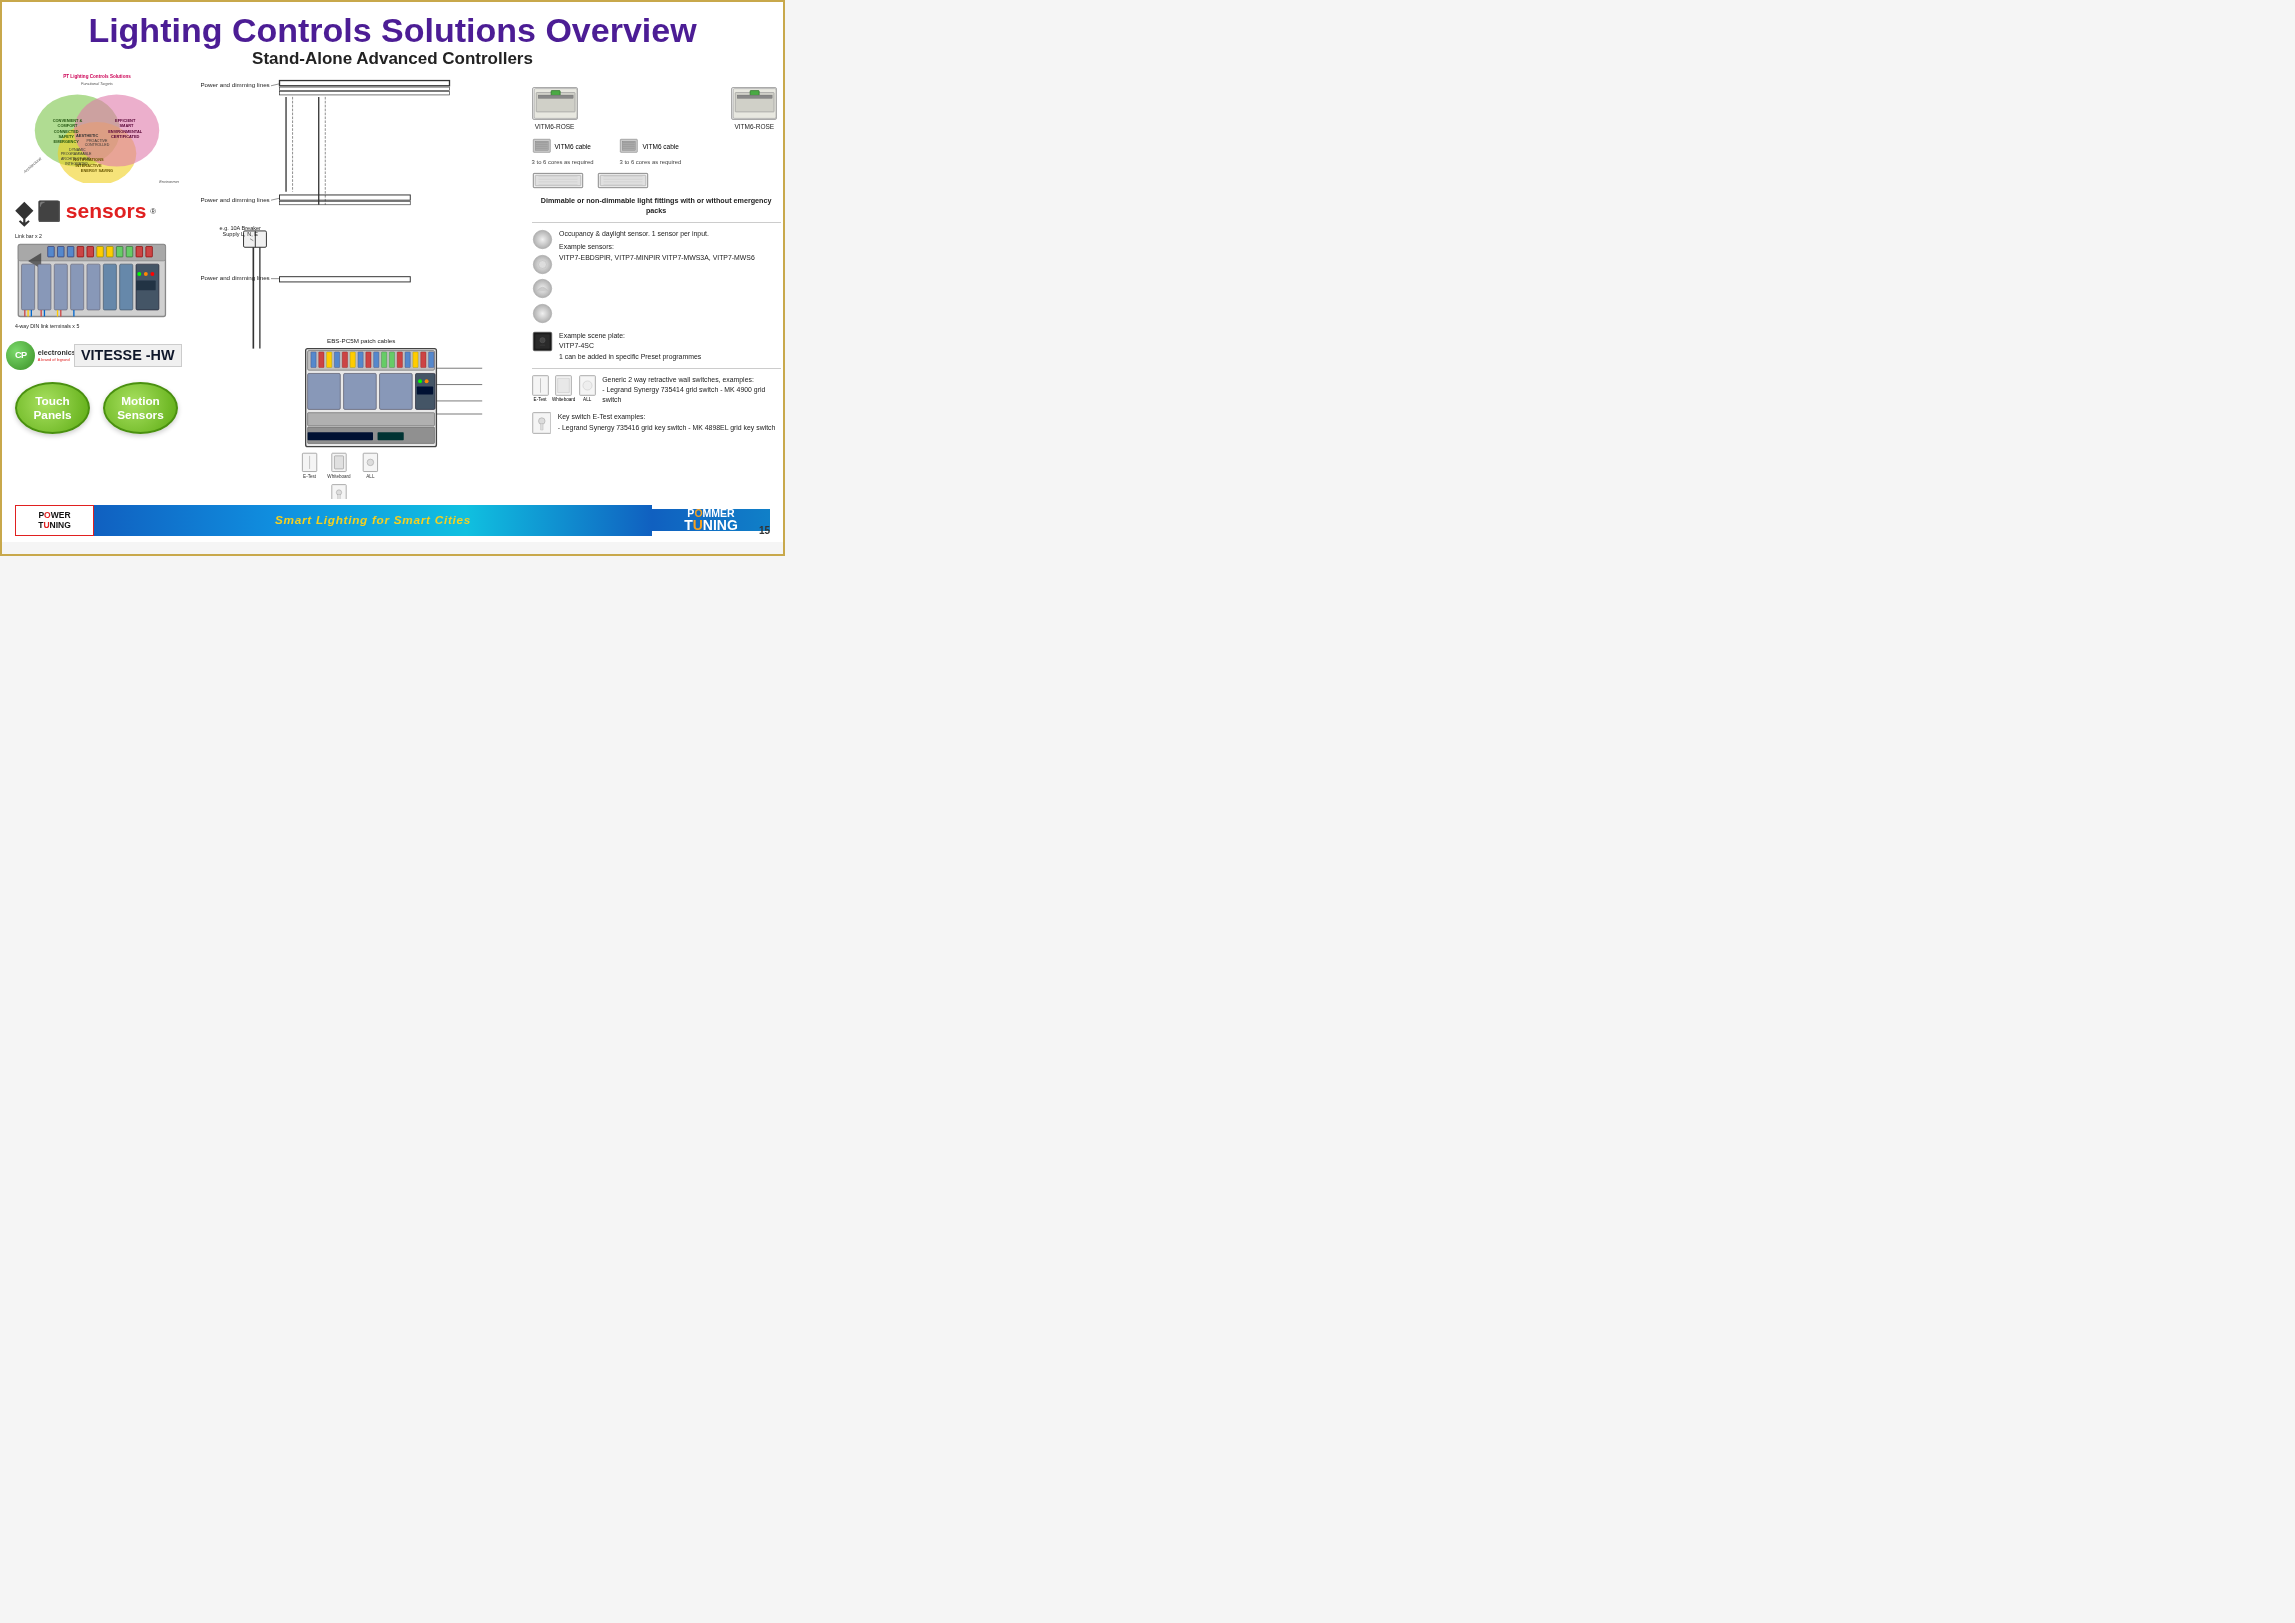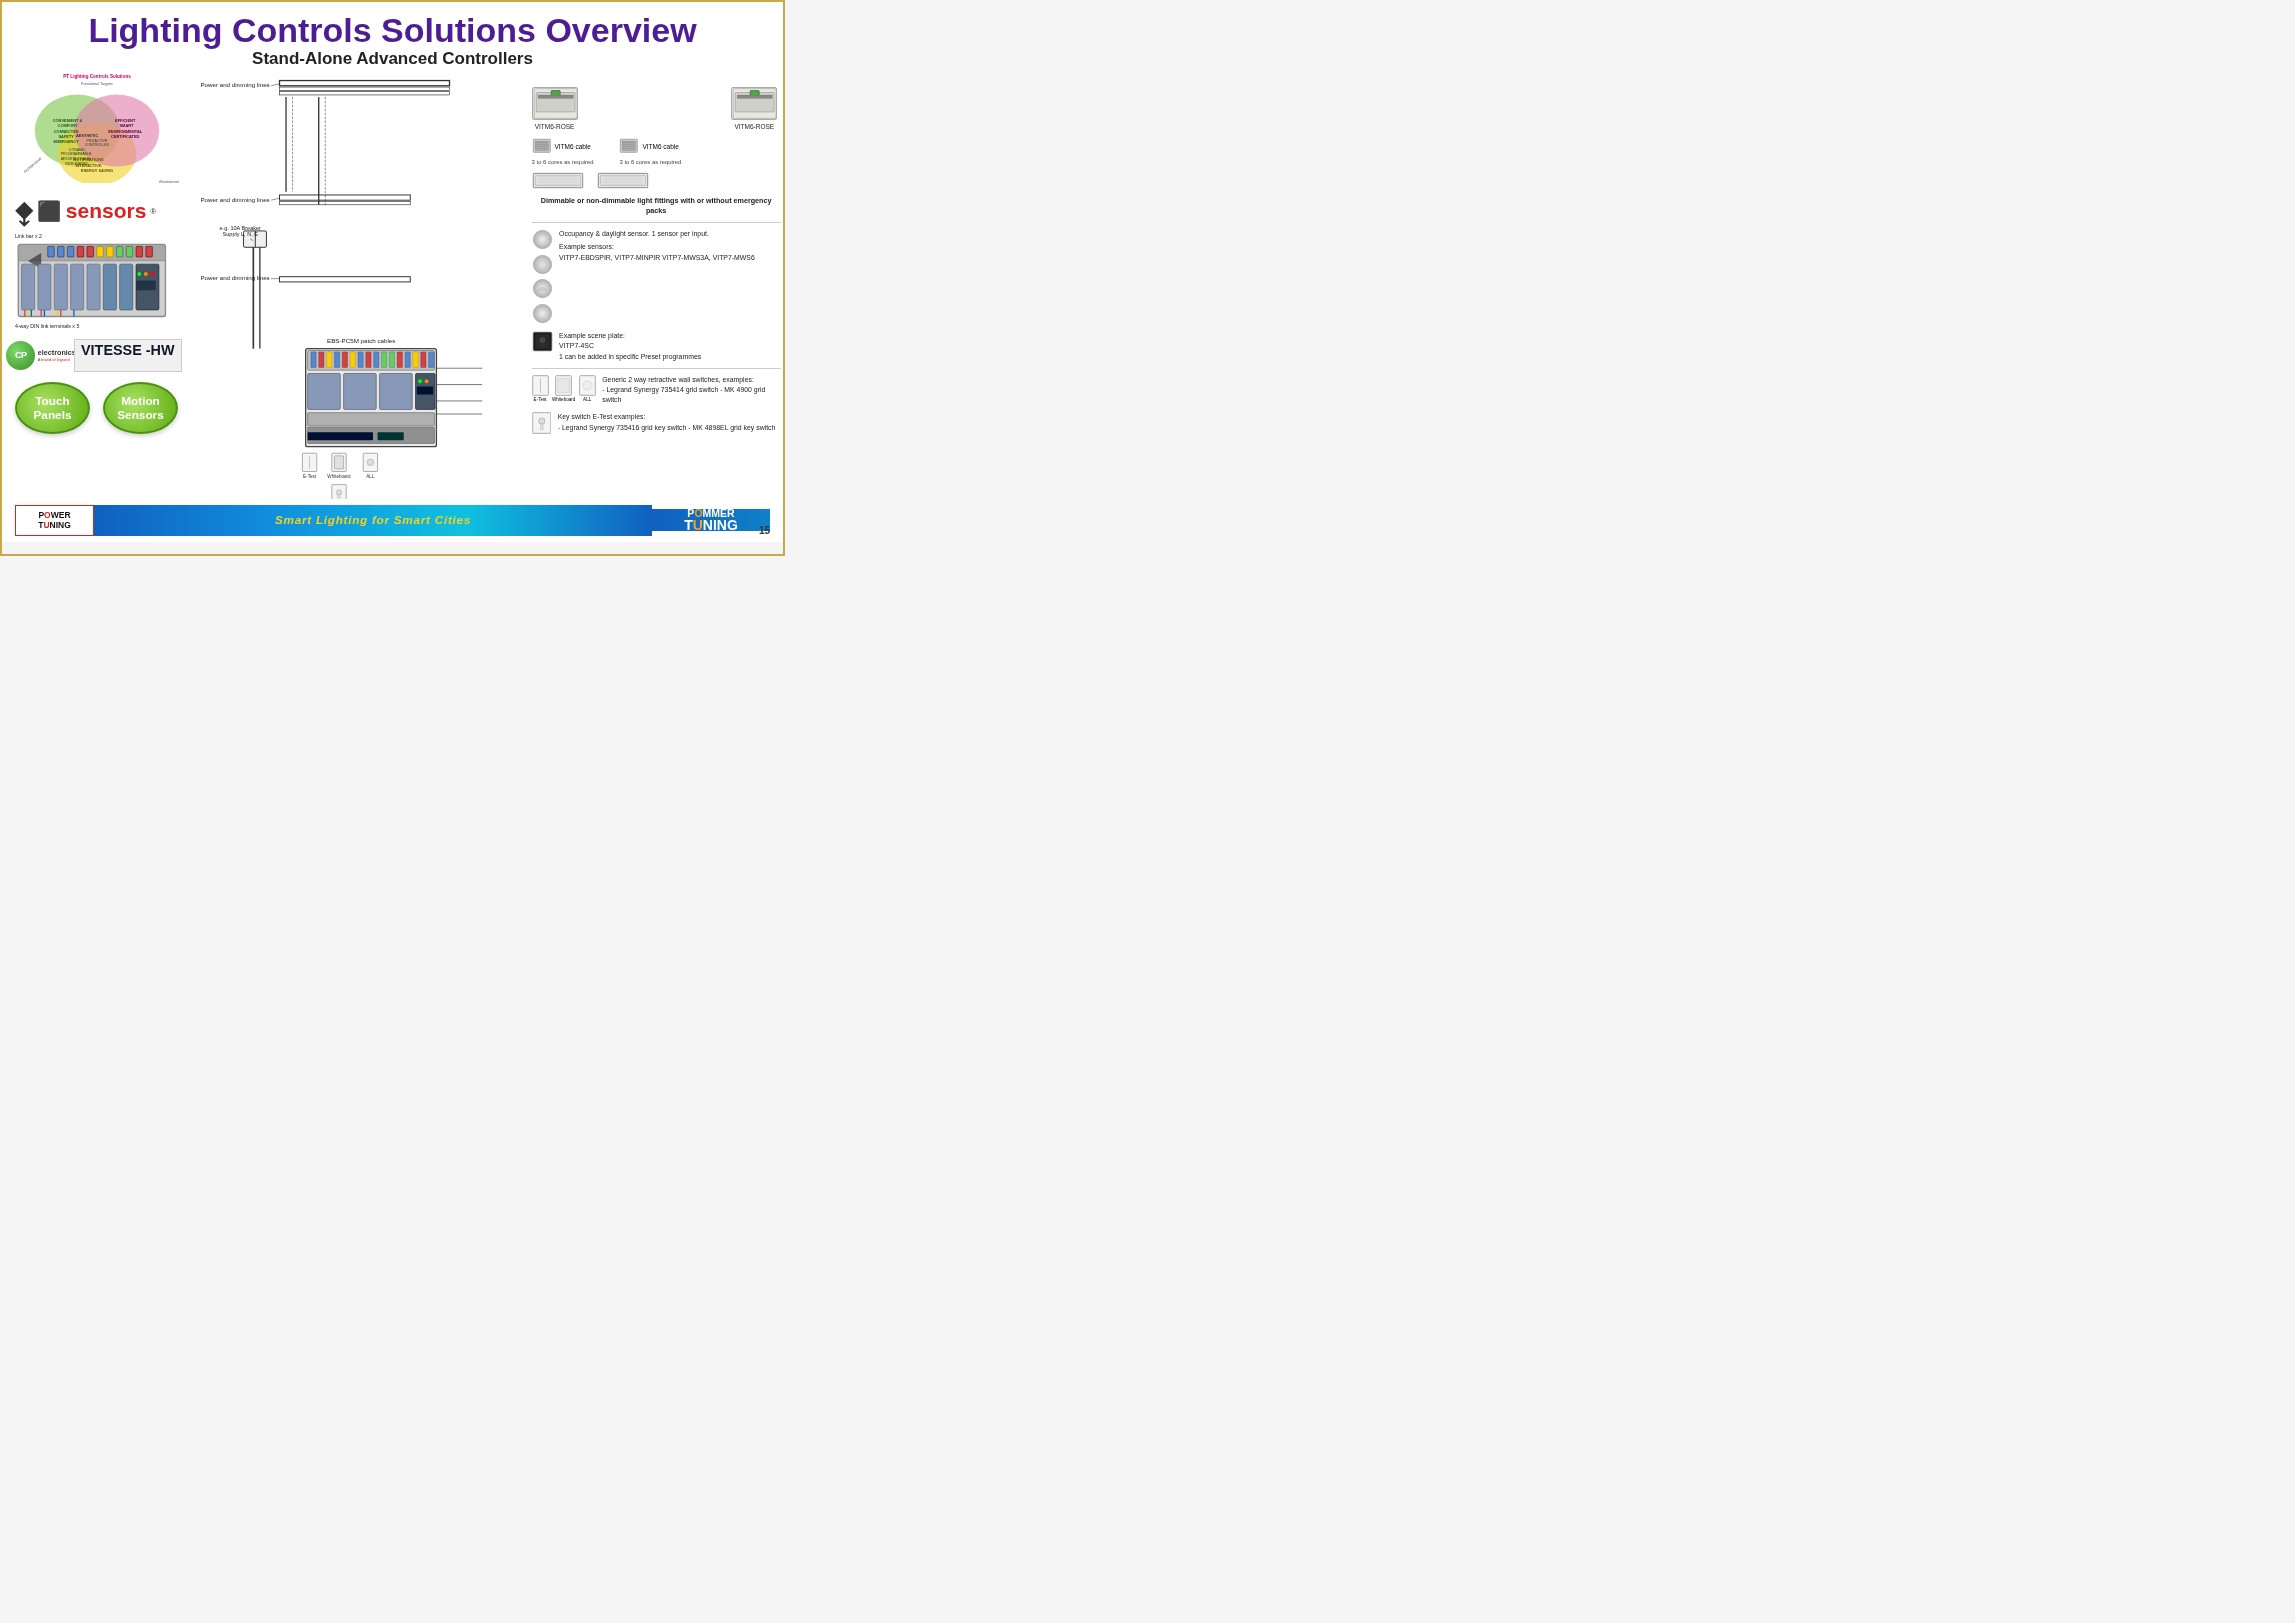--- a/index.html
+++ b/index.html
@@ -57,20 +57,21 @@
     .legrand-text {
       font-size: 21px;
       font-weight: 900;
       color: #e02020;
       font-family: 'Arial Black', Arial;
     }
 
     
     .bottom-left-row {
       display: flex;
+      align-items: center;
       gap: 6.5px;
       margin-top: 3.3px;
     }
     .cp-logo {
       width: 52px;
       height: 33px;
       display: flex;
       flex-direction: column;
       align-items: center;
       justify-content: center;

